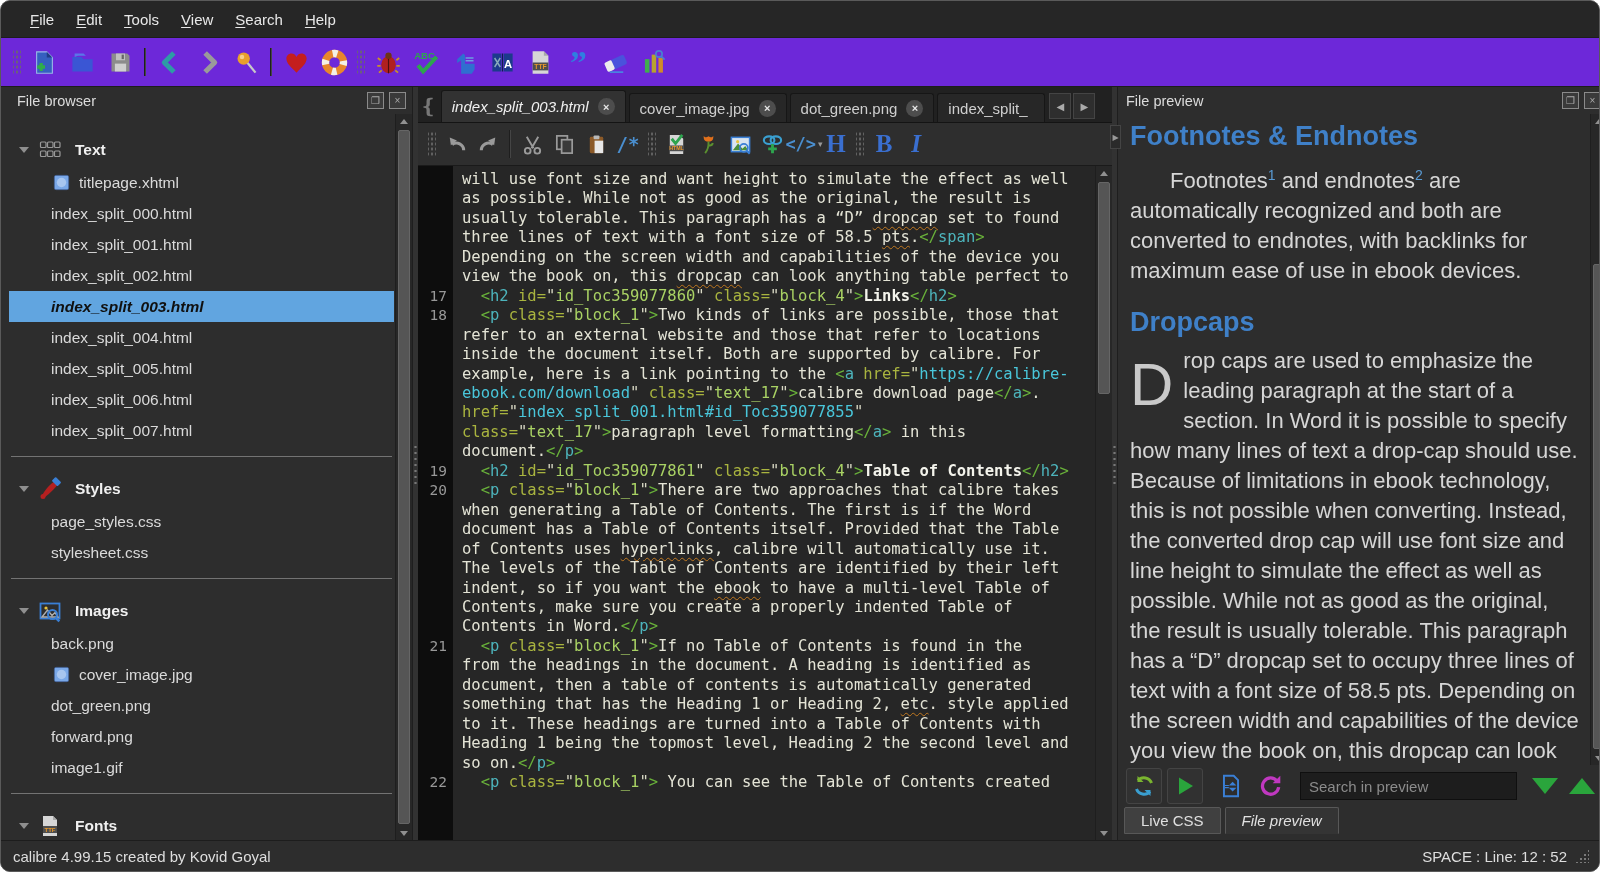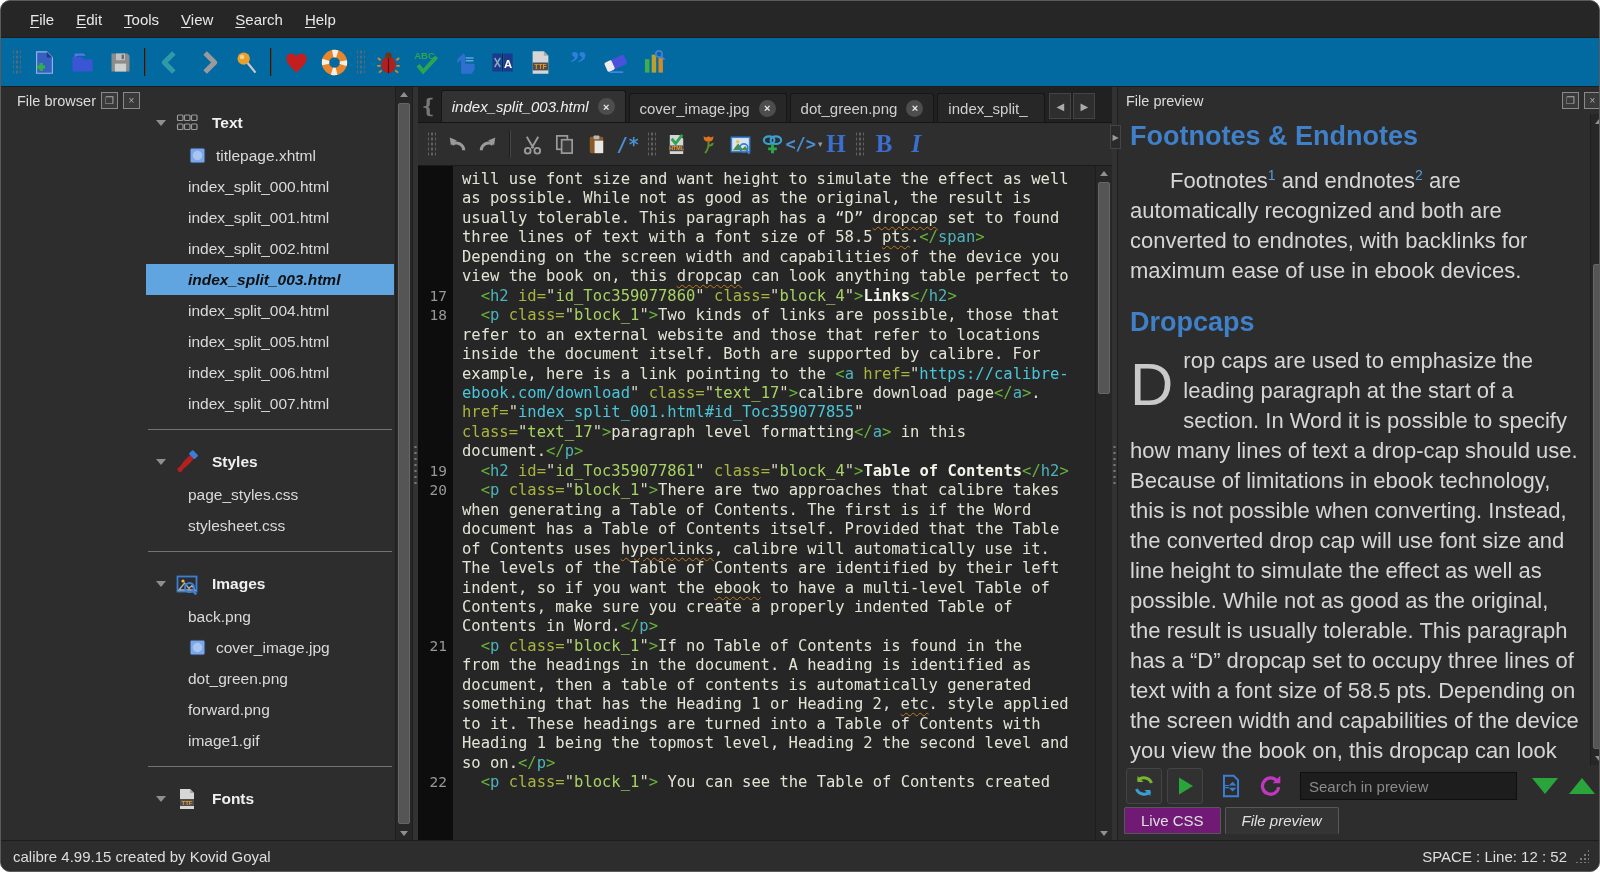--- a/index.html
+++ b/index.html
@@ -5,42 +5,42 @@
   html,body{margin:0;padding:0;background:#ffffff;font-family:"Liberation Sans",sans-serif;}
   .window{width:1600px;height:872px;margin:0 auto;background:#323232;border:1px solid #5a5a5a;
           border-radius:10px;overflow:hidden;box-sizing:border-box;display:flex;flex-direction:column;
           color:#e0e0e0;}
   
   .menubar{height:36px;background:#262626;display:flex;align-items:center;padding-left:18px;
            border-bottom:1px solid #1d1d1d;flex:none;}
   .menu-item{padding:0 11px;font-size:15px;color:#e8e8e8;cursor:default;}
   .menu-item u{text-decoration:underline;text-underline-offset:2px;}
   
-  .toolbar{height:48px;background:#0369a1;display:flex;align-items:center;padding-left:8px;
+  .toolbar{height:48px;background:#6d28d9;display:flex;align-items:center;padding-left:8px;
            border-bottom:1px solid #1d1d1d;flex:none;}
   .tbtn{width:38px;height:38px;display:flex;align-items:center;justify-content:center;border-radius:3px;}
   .handle{width:8px;height:26px;margin:0 4px;
           background-image:radial-gradient(circle,#6a6a6a 1px,transparent 1.4px);
           background-size:4px 5px;background-position:center;background-repeat:repeat;}
   .sep{width:1px;height:28px;background:#1e1e1e;border-right:1px solid #454545;margin:0 5px;}
   
   .main{flex:1;display:flex;min-height:0;background:#323232;}
   .vsplit{width:5px;background:#323232;position:relative;flex:none;}
   .vsplit .dots{position:absolute;top:50%;left:1px;width:3px;height:40px;margin-top:-20px;
           background-image:radial-gradient(circle,#777 1px,transparent 1.3px);background-size:3px 6px;}
   .vsplit .collapse{position:absolute;top:38px;left:-2px;width:9px;height:22px;background:#2a2a2a;
           border:1px solid #444;color:#999;font-size:8px;display:flex;align-items:center;justify-content:center;}
   
   .panel-head{height:27px;display:flex;align-items:center;padding:0 6px 0 8px;font-size:14.5px;
               color:#dcdcdc;flex:none;}
   .panel-head .spacer{flex:1;}
   .pbtn{width:15px;height:15px;border:1px solid #8a8a8a;margin-left:5px;display:flex;align-items:center;
         justify-content:center;font-size:10px;color:#aaa;background:#3a3a3a;}
   
-  .sidebar{width:412px;flex:none;display:flex;flex-direction:row;background:#2d2d2d;
+  .sidebar{width:412px;flex:none;display:flex;flex-direction:column;background:#2d2d2d;
            border-right:1px solid #1e1e1e;padding-left:8px;box-sizing:border-box;text-align:center;}
   .tree{flex:1;position:relative;overflow:hidden;font-size:15.5px;}
   .treeinner{position:absolute;top:4px;left:0;right:18px;}
   .sect{display:flex;align-items:center;height:34px;margin-top:15px;font-weight:bold;color:#f0f0f0;}
   .sect .tri{width:0;height:0;border-left:5px solid transparent;border-right:5px solid transparent;
              border-top:6px solid #8f8f8f;margin:0 8px 0 10px;}
   .sect .sicon{width:26px;height:24px;margin-right:12px;display:flex;align-items:center;justify-content:center;}
   .titem{display:flex;align-items:center;height:31px;padding-left:42px;color:#dadada;}
   .titem .ficon{width:20px;height:20px;margin-right:8px;display:flex;}
   .titem.sel{background:#61a5e0;color:#101010;font-weight:bold;font-style:italic;margin-right:0;}
@@ -95,21 +95,21 @@
          display:flex;align-items:center;justify-content:center;margin-right:5px;}
   .pvbtn.noborder{border:none;background:none;}
   .pv-search{flex:1;height:26px;background:#1d1d1d;border:1px solid #0f0f0f;color:#9a9a9a;
              font-size:15px;padding:0 8px;margin:0 8px;min-width:100px;}
   .pv-search::placeholder{color:#8b8b8b;}
   .tri-down{width:0;height:0;border-left:13px solid transparent;border-right:13px solid transparent;
             border-top:16px solid #2aa53c;margin:0 7px;}
   .tri-up{width:0;height:0;border-left:13px solid transparent;border-right:13px solid transparent;
           border-bottom:16px solid #2aa53c;margin:0 4px;}
   .pv-tabs{height:33px;display:flex;align-items:flex-start;padding-left:6px;flex:none;background:#2d2d2d;}
-  .pvtab{padding:4px 16px;font-size:15px;border:1px solid #585858;background:#701a75;color:#e0e0e0;
+  .pvtab{padding:4px 16px;font-size:15px;border:1px solid #585858;background:#404040;color:#e0e0e0;
          margin-right:4px;border-radius:2px 2px 0 0;}
   .pvtab.active{font-style:italic;background:#343434;border-bottom-color:#343434;}
   
   .statusbar{height:30px;background:#2d2d2d;border-top:1px solid #1d1d1d;display:flex;align-items:center;
              padding:0 10px 0 12px;font-size:15px;color:#dedede;flex:none;}
   .statusbar .spacer{flex:1;}
   .grip{width:14px;height:14px;margin-left:8px;
         background-image:radial-gradient(circle,#7a7a7a 1px,transparent 1.3px);background-size:4px 4px;
         clip-path:polygon(100% 0,100% 100%,0 100%);}
   svg{display:block;}

